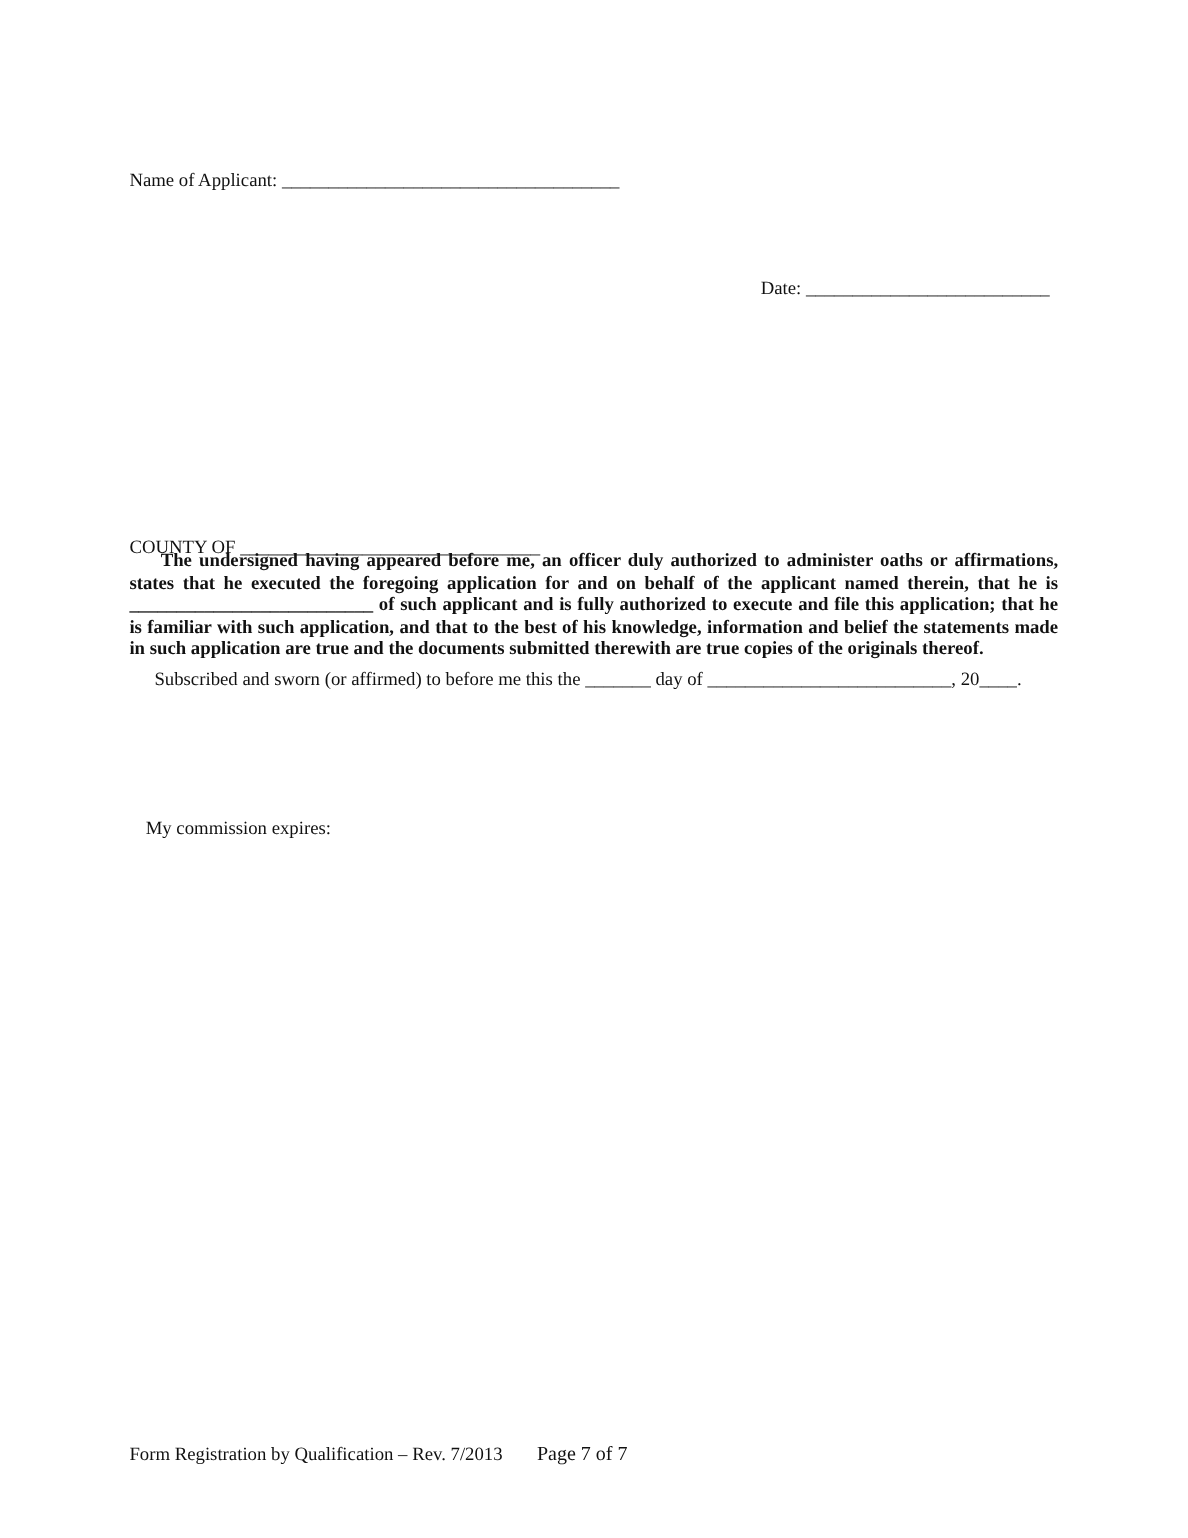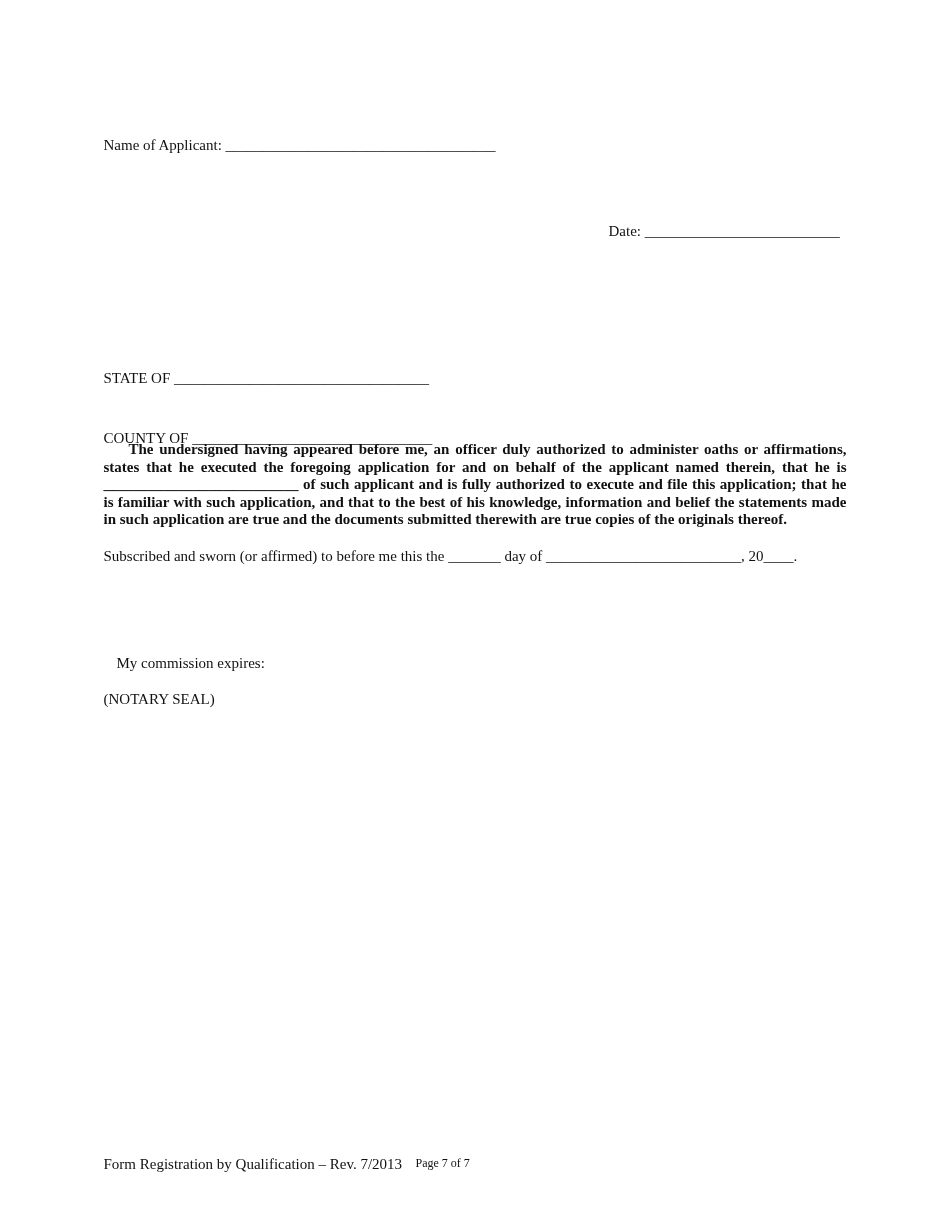--- a/index.html
+++ b/index.html
@@ -25,74 +25,69 @@
     line-height: 17px;
   }
   .blank { white-space: nowrap; }
 
   .name-row      { top: 137px; }
   .sig-date-row  { top: 191px; }
   .date-field    { position: absolute; left: 505px; top: 0; white-space: nowrap; margin-top: 32px; }
   .state-row     { top: 370px; }
   .county-row    { top: 404px; margin-top: 26px; }
   .affidavit     { top: 441px; text-align: justify; text-indent: 25px; line-height: 17.5px; font-weight: bold; }
-  .subscribed    { top: 548px; white-space: nowrap; }
+  .subscribed    { top: 536px; white-space: nowrap; margin-left: 20px; }
   .notary-sig    { top: 605px; }
   .notary-caption{ display: block; margin-left: 113px; }
   .commission    { top: 655px; margin-left: 13px; }
   .seal          { top: 691px; }
 
   .footer-left {
     position: absolute;
     left: 90px;
     top: 1157px;
     font-size: 15px;
     line-height: 15px;
   }
   .footer-page {
     position: absolute;
-    left: 402px;
+    left: 416px;
     top: 1155px;
-    font-size: 12px;
+    font-size: 16px;
     line-height: 17px;
   }
 </style>
 </head>
 <body>
 
 <div class="page">
 
   <div class="block name-row">
     <span>Name of Applicant:</span>
     <span class="blank">____________________________________</span>
   </div>
 
   <div class="block sig-date-row">
     <span class="date-field">
       <span>Date:</span>
       <span class="blank">__________________________</span>
     </span>
   </div>
 
-  <div class="block state-row">
-    <span>STATE OF</span>
-    <span class="blank">__________________________________</span>
-  </div>
 
   <div class="block county-row">
     <span>COUNTY OF</span>
     <span class="blank">________________________________</span>
   </div>
 
   <div class="block affidavit">The undersigned having appeared before me, an officer duly authorized to administer oaths or affirmations, states that he executed the foregoing application for and on behalf of the applicant named therein, that he is __________________________ of such applicant and is fully authorized to execute and file this application; that he is familiar with such application, and that to the best of his knowledge, information and belief the statements made in such application are true and the documents submitted therewith are true copies of the originals thereof.</div>
 
   <div class="block subscribed">Subscribed and sworn (or affirmed) to before me this the _______ day of __________________________, 20____.</div>
 
 
   <div class="block commission">My commission expires:</div>
 
-  <div class="block seal">(NOTARY SEAL)</div>
 
   <div class="footer-left">Form Registration by Qualification – Rev. 7/2013</div>
 
   <div class="footer-page">Page 7 of 7</div>
 
 </div>
 
 </body></html>

